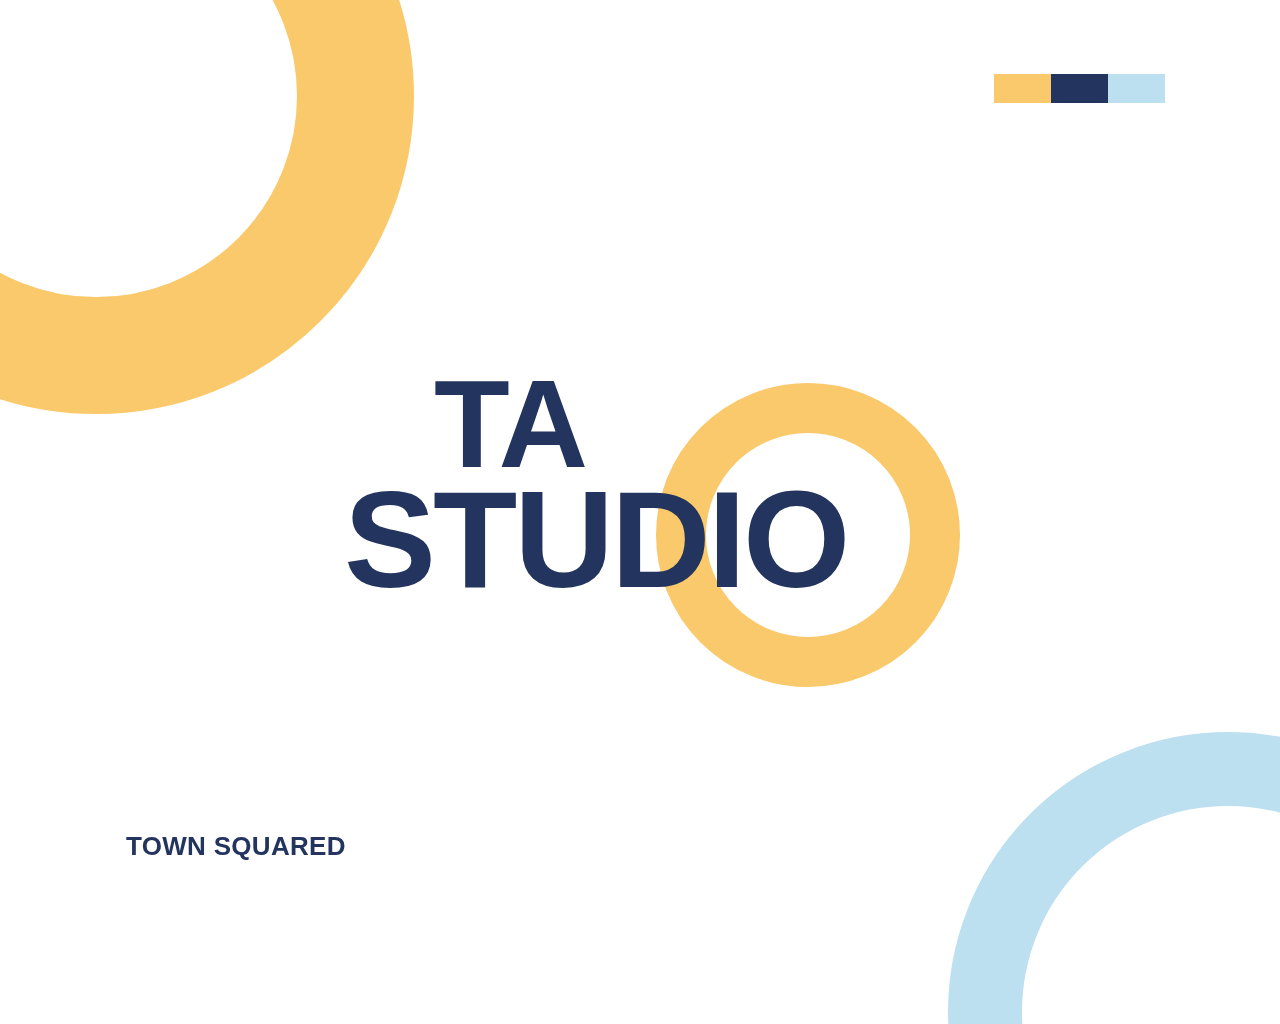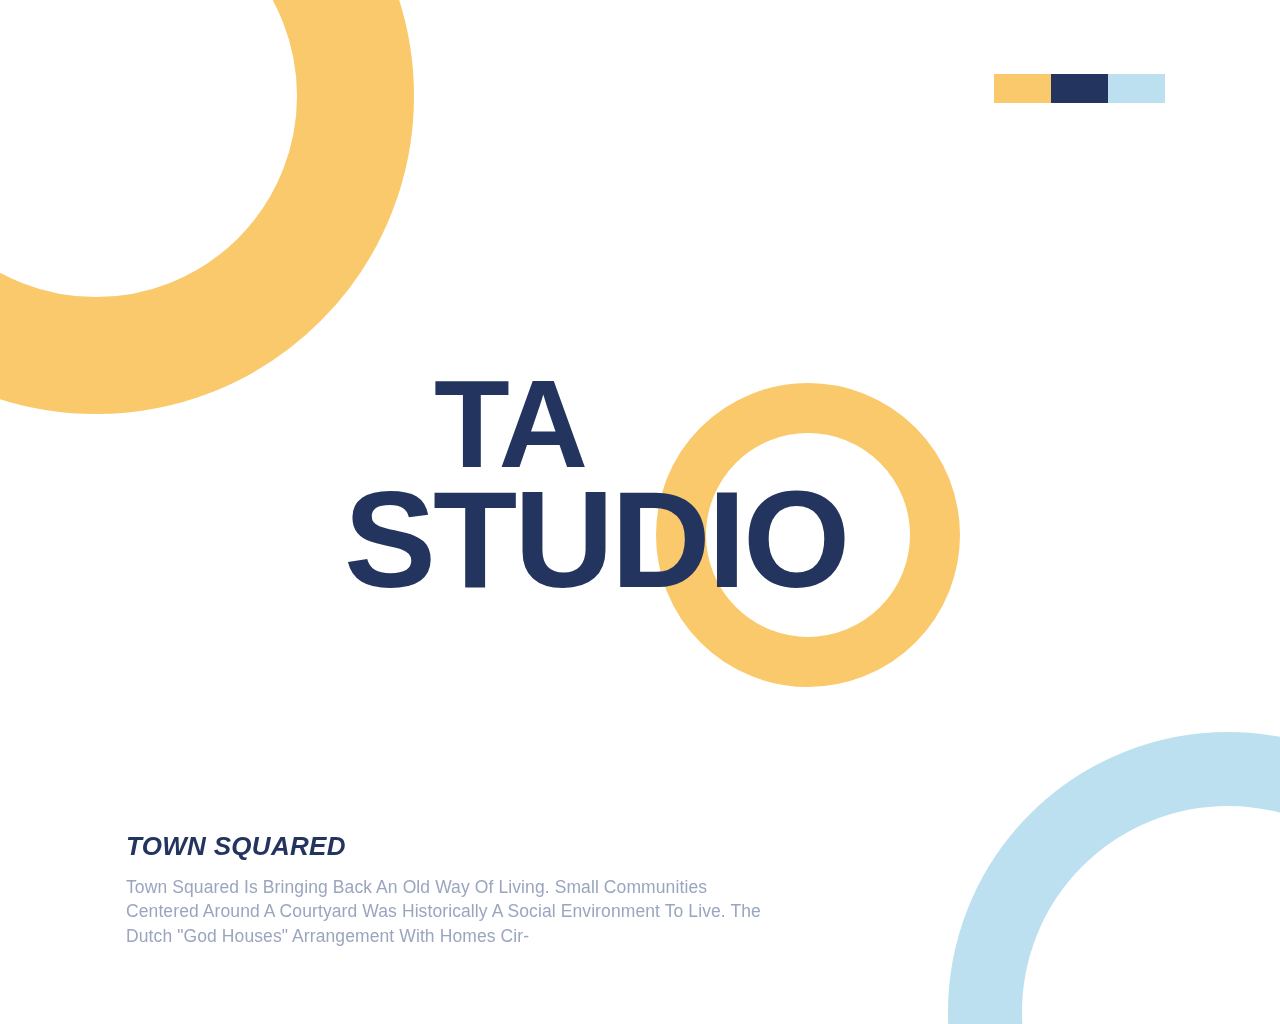--- a/index.html
+++ b/index.html
@@ -103,21 +103,20 @@
     top: 832px;
     width: 640px;
   }
   #caption-title {
     margin: 0 0 14px 0;
     color: #23355E;
     font-size: 26px;
     font-weight: 700;
     letter-spacing: 0.3px;
     line-height: 1.1;
-    font-style: italic;
   }
   #caption-body {
     margin: 0;
     color: #9AA5BE;
     font-size: 17.5px;
     font-weight: 400;
     line-height: 1.42;
     letter-spacing: 0.1px;
   }
 </style>
@@ -139,16 +138,15 @@
   <div id="logo-lockup">
     <div id="logo-ring" style="border-color: rgb(250, 201, 107);"></div>
     <div id="logo-wordmark">
       <div class="logo-line" id="logo-line-top" style="color: rgb(35, 53, 94);">TA</div>
       <div class="logo-line" id="logo-line-bottom" style="color: rgb(35, 53, 94); text-align: right;">STUDIO</div>
     </div>
   </div>
 
   <div id="caption-block">
     <h2 id="caption-title" style="color: rgb(35, 53, 94);">TOWN SQUARED</h2>
-    <p id="caption-body" style="color: rgb(154, 165, 190);">Town Squared Is Bringing Back An Old Way Of Living. Small Communities Centered Around A Courtyard Was Historically A Social Environment To Live. The Dutch "God Houses" Arrangement With Homes Cir-</p>
   </div>
 
 </div>
 
 </body></html>

